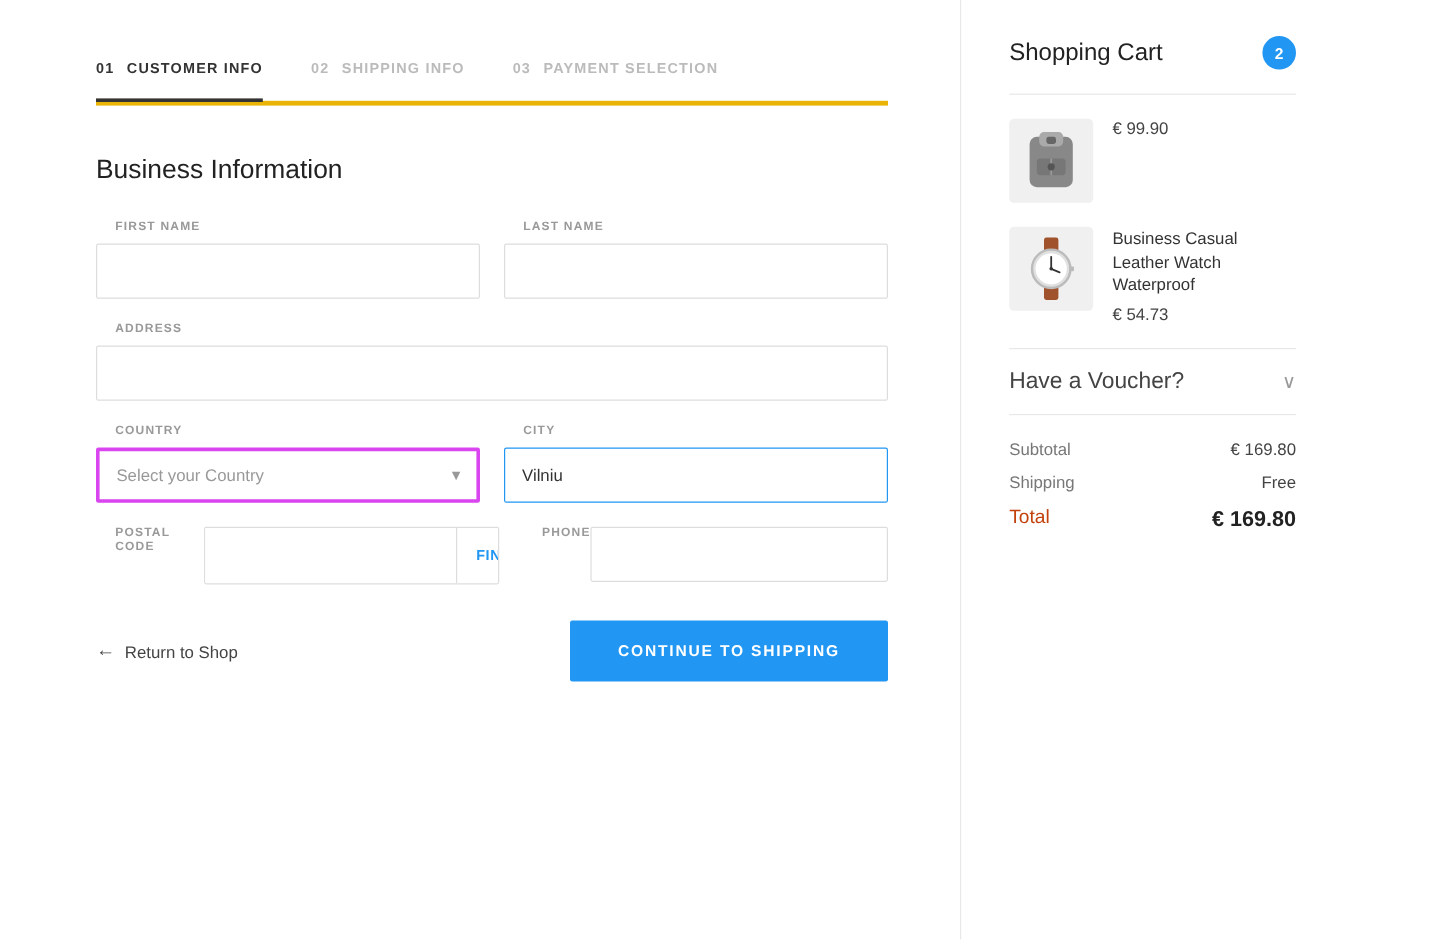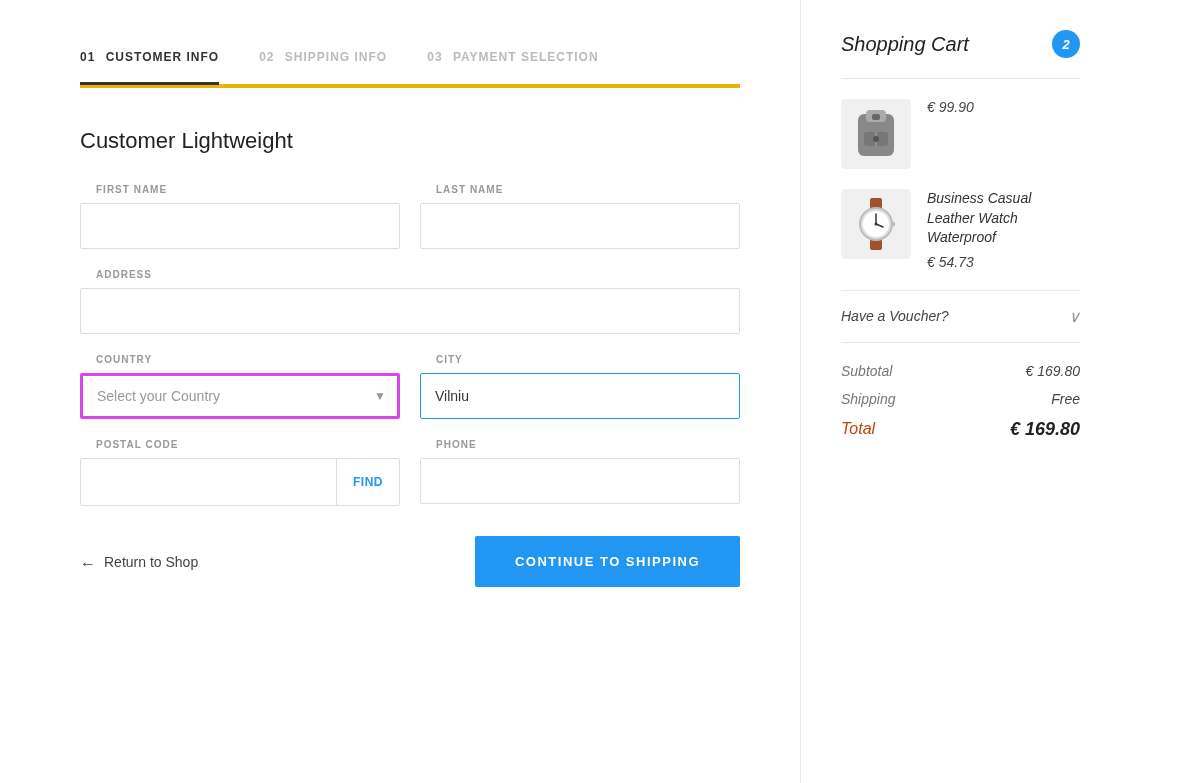--- a/index.html
+++ b/index.html
@@ -16,21 +16,20 @@
     .main-content {
       flex: 1;
       padding: 30px 60px 40px 80px;
       max-width: 800px;
     }
     .sidebar {
       width: 320px;
       border-left: 1px solid #e8e8e8;
       padding: 30px 40px;
       background: #fff;
-      font-style: italic;
     }
 
     
     .steps {
       display: flex;
       align-items: center;
       border-bottom: 4px solid #eab308;
       margin-bottom: 40px;
     }
     .step {
@@ -134,21 +133,21 @@
 
     
     .postal-row {
       display: flex;
       gap: 20px;
       margin-bottom: 30px;
     }
     .postal-group {
       flex: 1;
       display: flex;
-      flex-direction: column;
+      flex-direction: row;
     }
     .postal-input-wrapper {
       display: flex;
       align-items: stretch;
       border: 1px solid #ddd;
       border-radius: 2px;
       overflow: hidden;
     }
     .postal-input {
       flex: 1;
@@ -269,21 +268,21 @@
       border-top: 1px solid #e8e8e8;
       border-bottom: 1px solid #e8e8e8;
       padding: 16px 0;
       margin-bottom: 20px;
       display: flex;
       justify-content: space-between;
       align-items: center;
       cursor: pointer;
     }
     .voucher-label {
-      font-size: 14px;
+      font-size: 19px;
       color: #444;
     }
     .chevron-icon {
       font-size: 16px;
       color: #999;
     }
 
     
     .totals-row {
       display: flex;
@@ -345,21 +344,21 @@
       <div class="step">
         <span class="step-num">02</span>
         <span>SHIPPING INFO</span>
       </div>
       <div class="step">
         <span class="step-num">03</span>
         <span>PAYMENT SELECTION</span>
       </div>
     </nav>
 
-    <h2 class="form-title">Customer Lightweight</h2>
+    <h2 class="form-title">Business Information</h2>
 
     <div class="form-row">
       <div class="form-group">
         <label class="form-label">FIRST NAME</label>
         <input class="form-input" type="text" style="">
       </div>
       <div class="form-group">
         <label class="form-label">LAST NAME</label>
         <input class="form-input" type="text" style="">
       </div>

